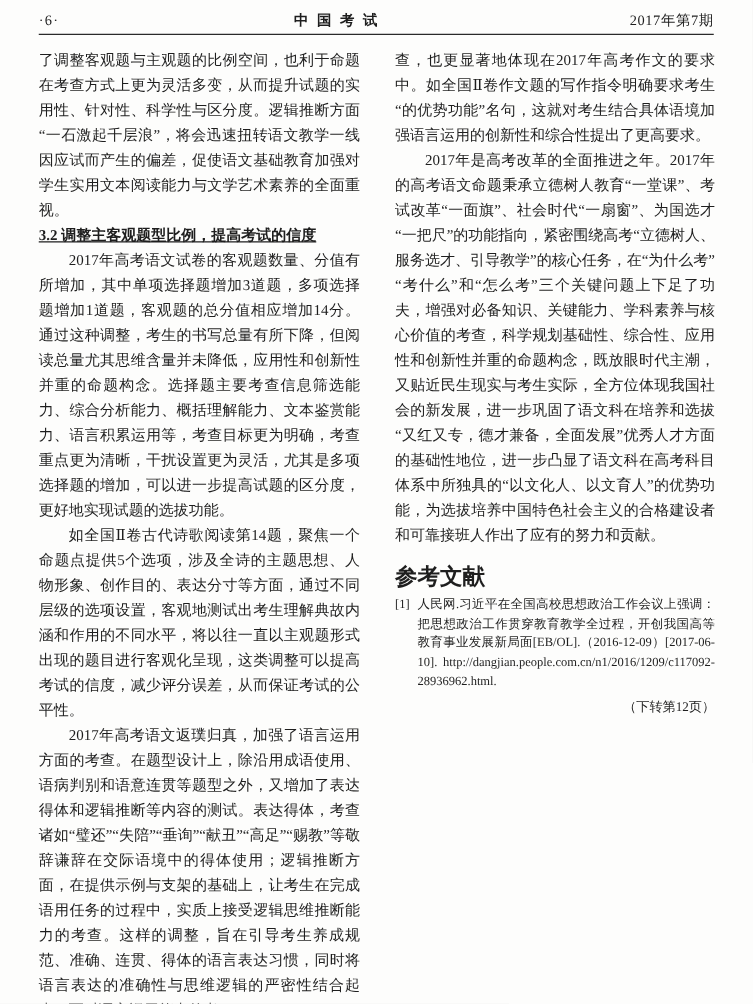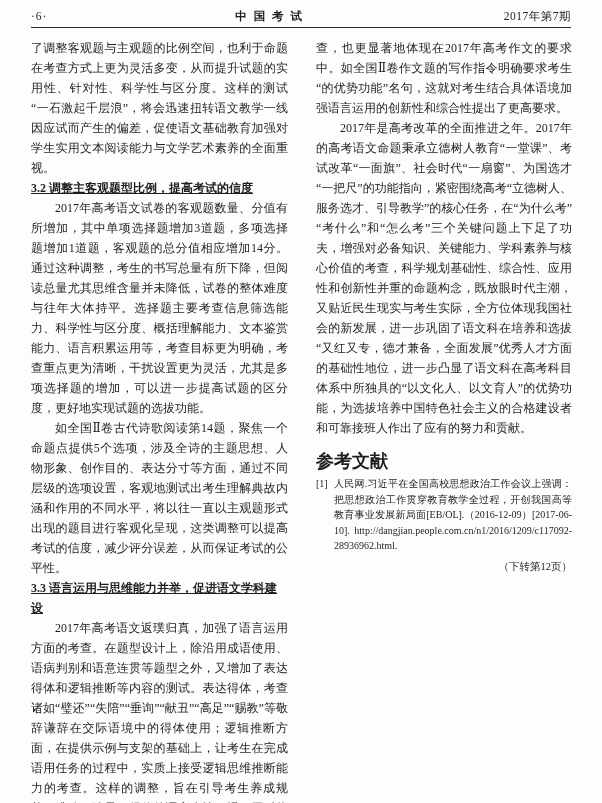--- a/index.html
+++ b/index.html
@@ -66,25 +66,24 @@
 <div class="page">
 
   <div class="running-head">
     <span class="page-num">·6·</span>
     <span class="journal-title">中 国 考 试</span>
     <span class="issue">2017年第7期</span>
   </div>
   <div class="head-rule"></div>
 
   <div class="col col-left">
-    <p class="para">了调整客观题与主观题的比例空间，也利于命题在考查方式上更为灵活多变，从而提升试题的实用性、针对性、科学性与区分度。这样的测试“一石激起千层浪”，将会迅速扭转语文教学一线因应试而产生的偏差，促使语文基础教育加强对学生实用文本阅读能力与文学艺术素养的全面重视。</p>
+    <p class="para">了调整客观题与主观题的比例空间，也利于命题在考查方式上更为灵活多变，从而提升试题的实用性、针对性、科学性与区分度。逻辑推断方面“一石激起千层浪”，将会迅速扭转语文教学一线因应试而产生的偏差，促使语文基础教育加强对学生实用文本阅读能力与文学艺术素养的全面重视。</p>
     <h3 class="sec-heading">3.2 调整主客观题型比例，提高考试的信度</h3>
-    <p class="para indent">2017年高考语文试卷的客观题数量、分值有所增加，其中单项选择题增加3道题，多项选择题增加1道题，客观题的总分值相应增加14分。通过这种调整，考生的书写总量有所下降，但阅读总量尤其思维含量并未降低，试卷的整体难度与往年大体持平。选择题主要考查信息筛选能力、科学性与区分度、概括理解能力、文本鉴赏能力、语言积累运用等，考查目标更为明确，考查重点更为清晰，干扰设置更为灵活，尤其是多项选择题的增加，可以进一步提高试题的区分度，更好地实现试题的选拔功能。</p>
+    <p class="para indent">2017年高考语文试卷的客观题数量、分值有所增加，其中单项选择题增加3道题，多项选择题增加1道题，客观题的总分值相应增加14分。通过这种调整，考生的书写总量有所下降，但阅读总量尤其思维含量并未降低，应用性和创新性并重的命题构念。选择题主要考查信息筛选能力、综合分析能力、概括理解能力、文本鉴赏能力、语言积累运用等，考查目标更为明确，考查重点更为清晰，干扰设置更为灵活，尤其是多项选择题的增加，可以进一步提高试题的区分度，更好地实现试题的选拔功能。</p>
     <p class="para indent">如全国Ⅱ卷古代诗歌阅读第14题，聚焦一个命题点提供5个选项，涉及全诗的主题思想、人物形象、创作目的、表达分寸等方面，通过不同层级的选项设置，客观地测试出考生理解典故内涵和作用的不同水平，将以往一直以主观题形式出现的题目进行客观化呈现，这类调整可以提高考试的信度，减少评分误差，从而保证考试的公平性。</p>
-    <h3 class="sec-heading">3.3 语言运用与思维能力并举，促进语文学科建设</h3>
     <p class="para indent">2017年高考语文返璞归真，加强了语言运用方面的考查。在题型设计上，除沿用成语使用、语病判别和语意连贯等题型之外，又增加了表达得体和逻辑推断等内容的测试。表达得体，考查诸如“璧还”“失陪”“垂询”“献丑”“高足”“赐教”等敬辞谦辞在交际语境中的得体使用；逻辑推断方面，在提供示例与支架的基础上，让考生在完成语用任务的过程中，实质上接受逻辑思维推断能力的考查。这样的调整，旨在引导考生养成规范、准确、连贯、得体的语言表达习惯，同时将语言表达的准确性与思维逻辑的严密性结合起来；而对语言运用能力的考</p>
   </div>
 
   <div class="col col-right">
     <p class="para">查，也更显著地体现在2017年高考作文的要求中。如全国Ⅱ卷作文题的写作指令明确要求考生“的优势功能”名句，这就对考生结合具体语境加强语言运用的创新性和综合性提出了更高要求。</p>
     <p class="para indent">2017年是高考改革的全面推进之年。2017年的高考语文命题秉承立德树人教育“一堂课”、考试改革“一面旗”、社会时代“一扇窗”、为国选才“一把尺”的功能指向，紧密围绕高考“立德树人、服务选才、引导教学”的核心任务，在“为什么考”“考什么”和“怎么考”三个关键问题上下足了功夫，增强对必备知识、关键能力、学科素养与核心价值的考查，科学规划基础性、综合性、应用性和创新性并重的命题构念，既放眼时代主潮，又贴近民生现实与考生实际，全方位体现我国社会的新发展，进一步巩固了语文科在培养和选拔“又红又专，德才兼备，全面发展”优秀人才方面的基础性地位，进一步凸显了语文科在高考科目体系中所独具的“以文化人、以文育人”的优势功能，为选拔培养中国特色社会主义的合格建设者和可靠接班人作出了应有的努力和贡献。</p>
 
     <h3 class="refs-heading">参考文献</h3>
     <p class="ref-item">
       <span class="ref-label">[1]</span>

